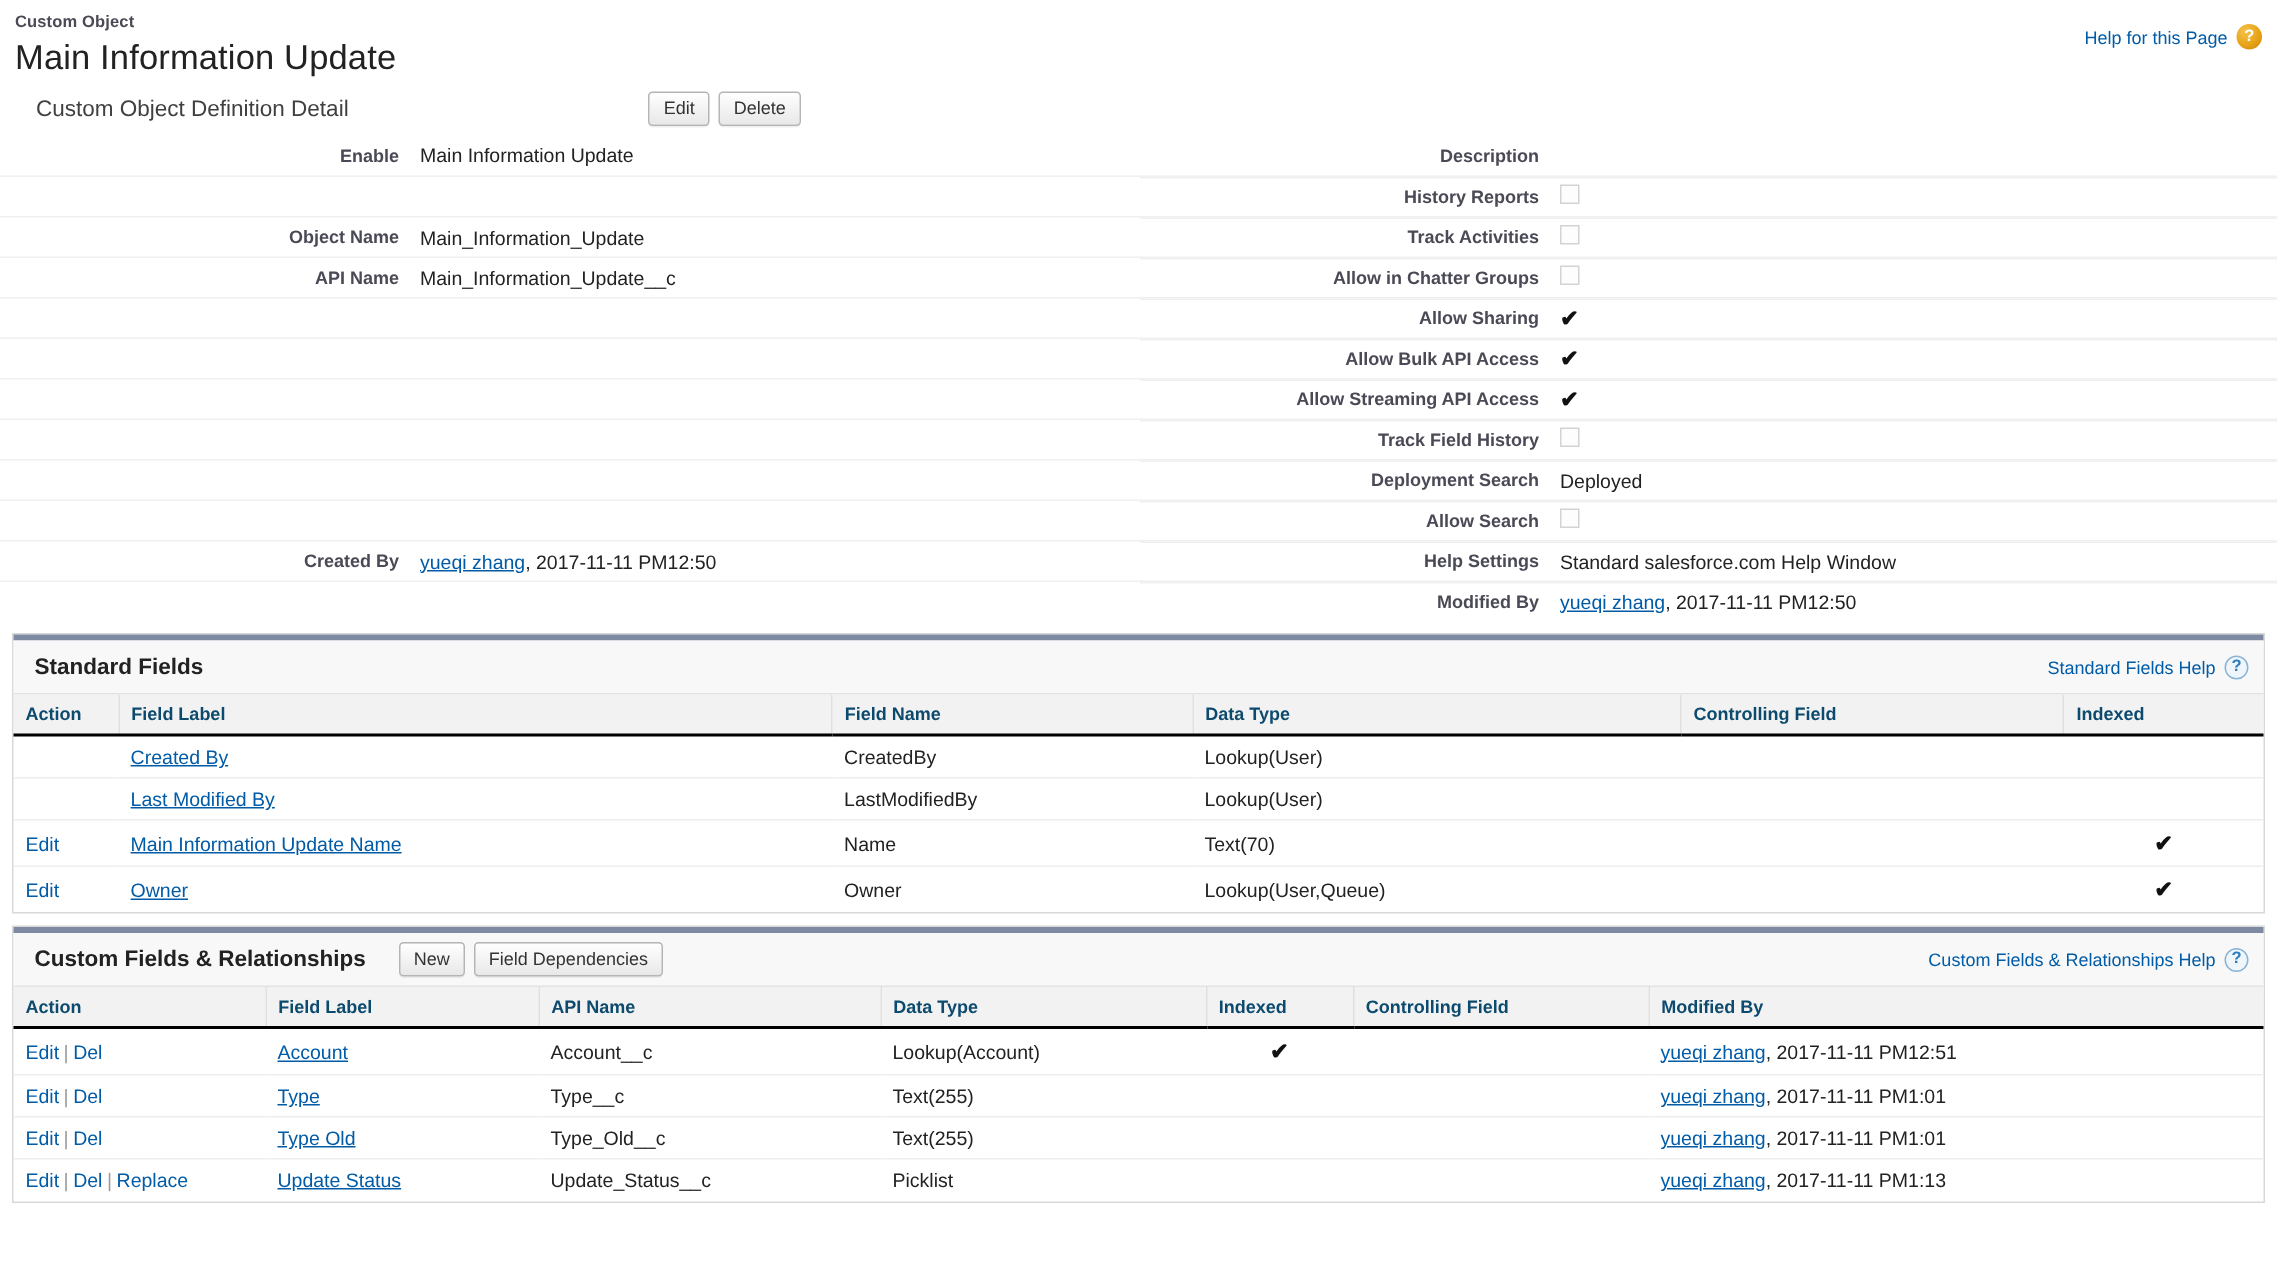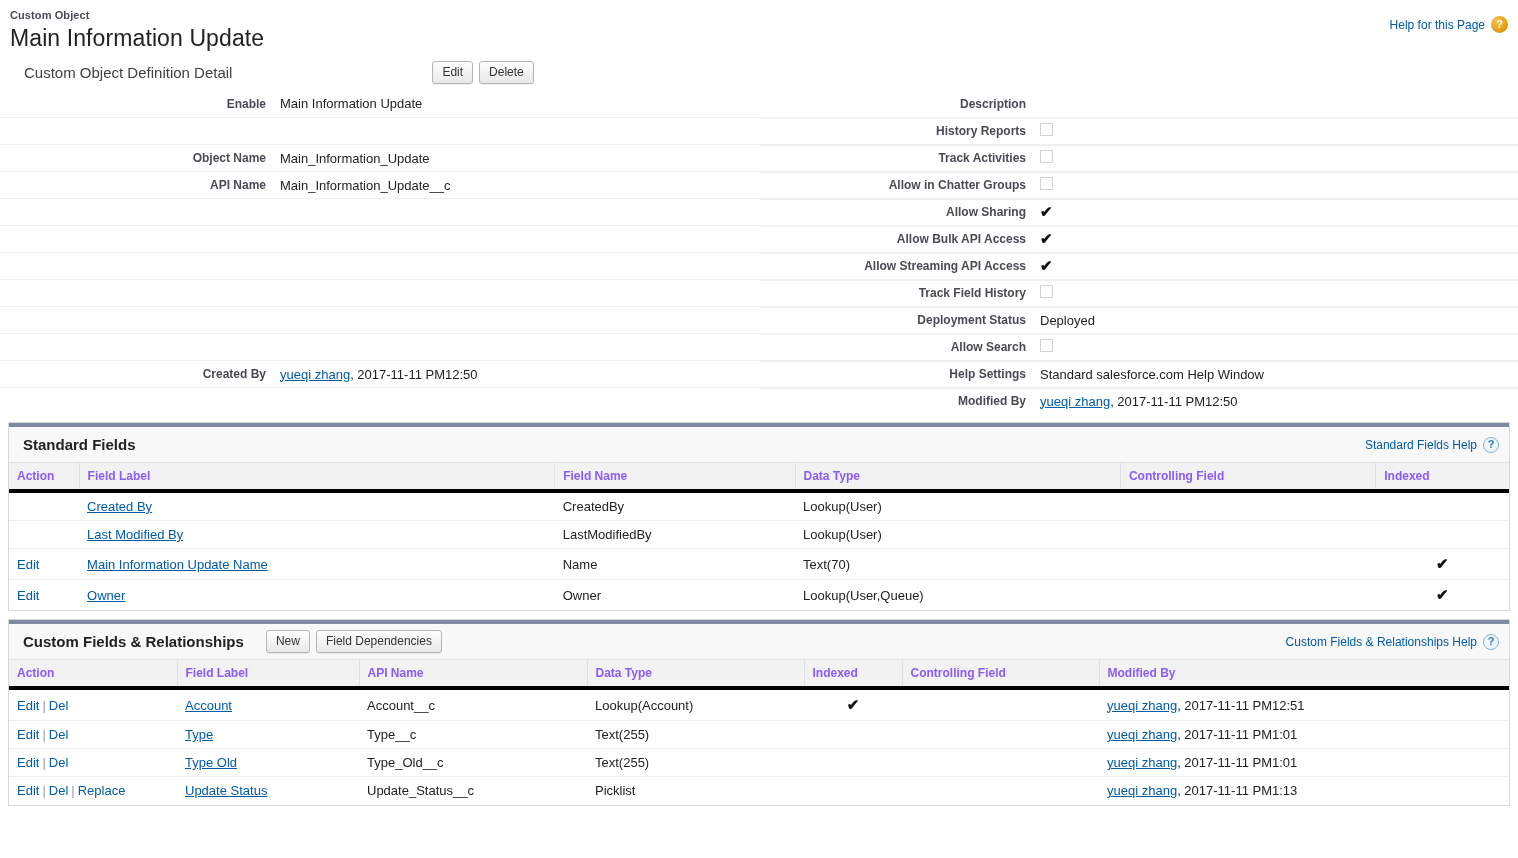--- a/index.html
+++ b/index.html
@@ -99,23 +99,23 @@
   .panel-help a { color: #015ba7; text-decoration: none; font-size: 12px; }
   .orb-blue {
     width: 16px; height: 16px; border-radius: 50%;
     border: 1px solid #8ab3d6; background: #eef5fb;
     color: #2b7bbd; font-size: 11px; font-weight: bold;
     display: flex; align-items: center; justify-content: center; line-height: 1;
   }
 
   table.lst { width: 100%; border-collapse: collapse; table-layout: fixed; }
   table.lst th {
-    background: #f2f2f2; font-size: 12px; font-weight: bold; color: #8b5cf6;
+    background: #f2f2f2; font-size: 12px; font-weight: bold; color: #0c4a6e;
     text-align: left; padding: 6px 8px; height: 26px;
-    border-right: 1px solid #e0e0e0; border-bottom: 4px solid #000000;
+    border-right: 1px solid #e0e0e0; border-bottom: 2px solid #000000;
   }
   table.lst th:last-child { border-right: none; }
   table.lst td {
     font-size: 13px; color: #222; padding: 6px 8px; height: 28px;
     border-bottom: 1px solid #eeeeee; vertical-align: middle;
   }
   table.lst tr:last-child td { border-bottom: none; }
   table.lst a { color: #015ba7; }
   .flink { color: #015ba7; text-decoration: underline; }
   .act { color: #015ba7; text-decoration: none; }
@@ -230,21 +230,21 @@
         <div class="dval"><span class="chk-off"></span></div>
       </div>
       <div class="rsep"></div>
     </div>
     <div class="drow">
       <div class="dcell left">
         <div class="dlabel"></div>
         <div class="dval"></div>
       </div>
       <div class="dcell right">
-        <div class="dlabel">Deployment Status</div>
+        <div class="dlabel">Deployment Search</div>
         <div class="dval">Deployed</div>
       </div>
       <div class="rsep"></div>
     </div>
     <div class="drow">
       <div class="dcell left">
         <div class="dlabel"></div>
         <div class="dval"></div>
       </div>
       <div class="dcell right">

